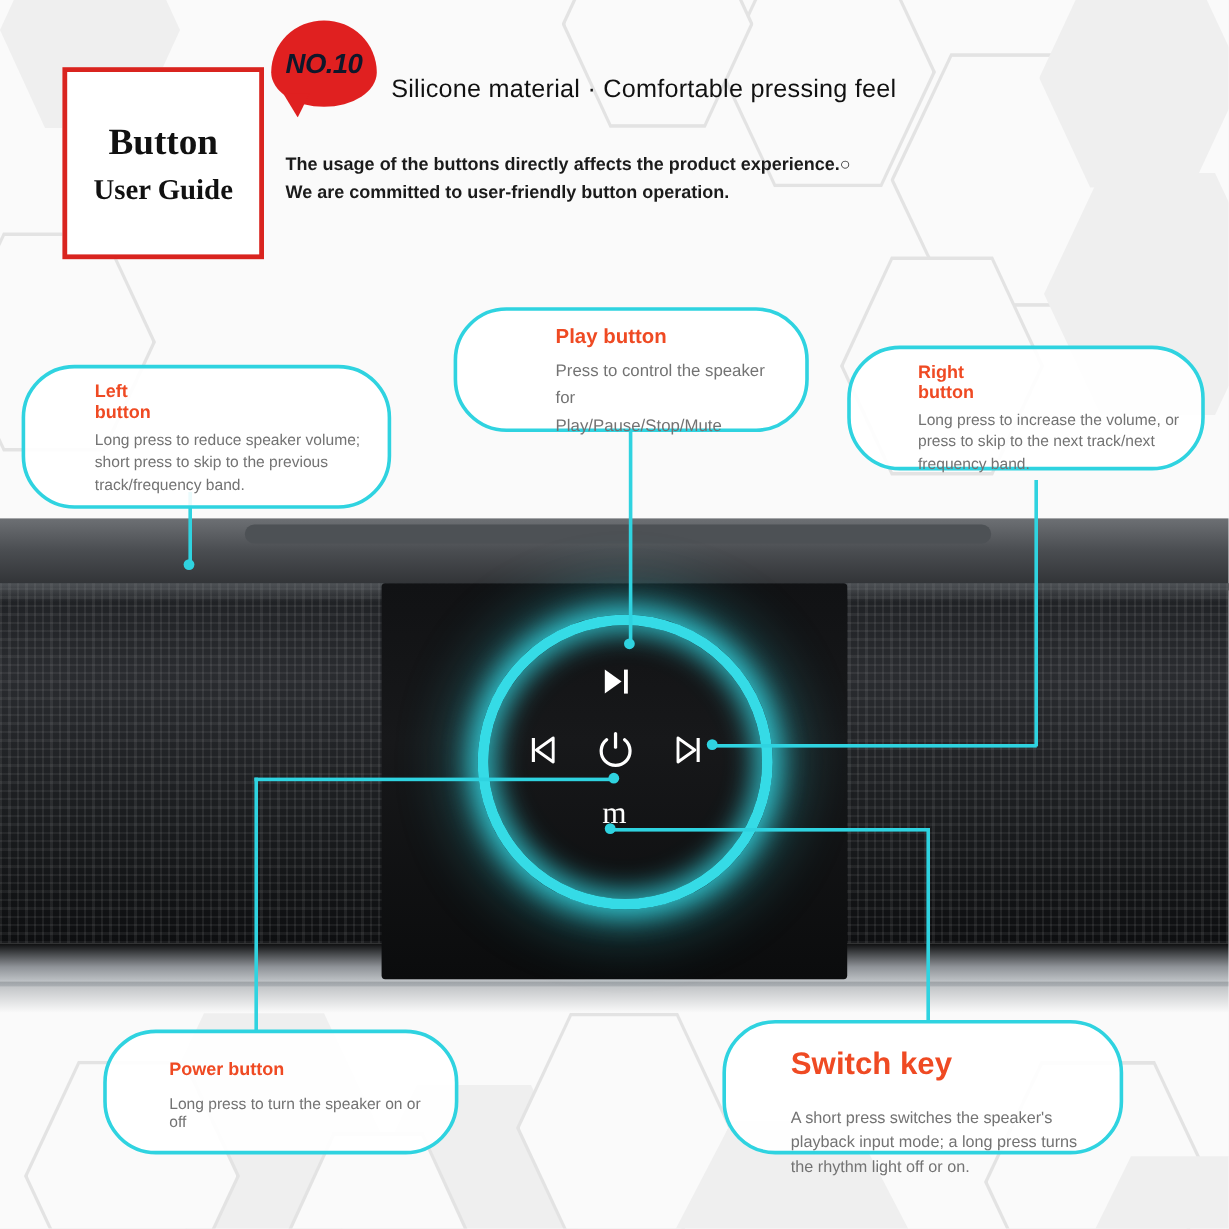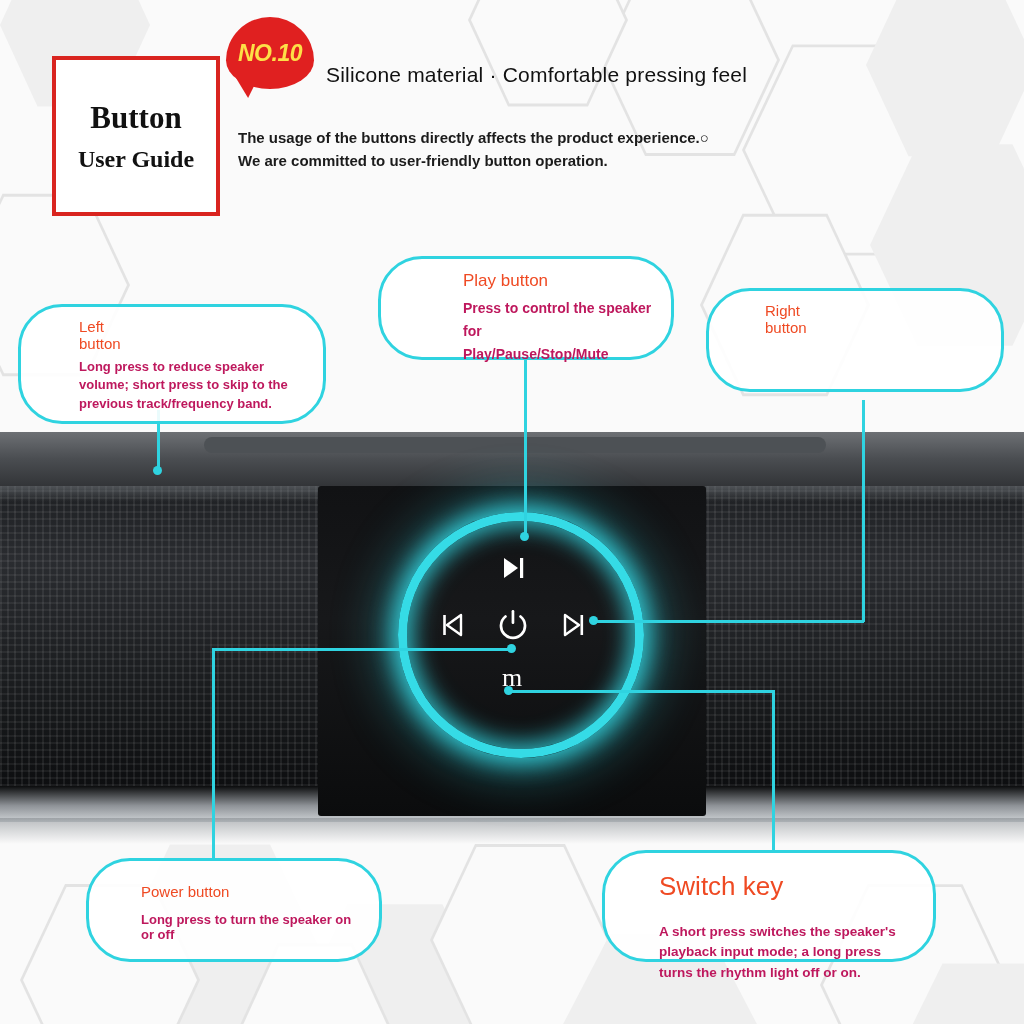--- a/index.html
+++ b/index.html
@@ -40,40 +40,40 @@
   .no-badge{
     position:absolute;left:226px;top:17px;width:88px;height:72px;
     background:#e02020;border-radius:50% 50% 50% 50%/60% 60% 40% 40%;
     display:flex;align-items:center;justify-content:center;
   }
   .no-badge:after{
     content:"";position:absolute;left:10px;bottom:-9px;width:22px;height:20px;background:#e02020;
     clip-path:polygon(0 0,100% 0,55% 100%);
   }
   .no-badge span{
-    color:#fde047;font-weight:bold;font-size:23px;font-style:italic;
+    color:#0f172a;font-weight:bold;font-size:23px;font-style:italic;
     font-family:"Liberation Sans",sans-serif;letter-spacing:-.5px;position:relative;z-index:2;
   }
 
   .headline{
     position:absolute;left:326px;top:63px;font-size:21px;color:#111;
     font-family:"Liberation Sans",sans-serif;letter-spacing:.2px;
   }
   .subtext{
     position:absolute;left:238px;top:126px;font-size:15px;color:#1b1b1b;
     font-weight:bold;line-height:1.55;font-family:"Liberation Sans",sans-serif;
   }
 
   
   .bubble{
     position:absolute;border:3px solid #2fd3e0;border-radius:44px;background:rgba(255,255,255,.9);
     box-sizing:border-box;padding:12px 18px;
   }
-  .bubble .b-title{font-weight:normal;color:#ef4a23;}
-  .bubble .b-body{color:#be185d;font-weight:bold;}
+  .bubble .b-title{font-weight:bold;color:#ef4a23;}
+  .bubble .b-body{color:#737373;font-weight:normal;}
 
   #bubble-left{left:18px;top:304px;width:308px;height:120px;}
   #bubble-left .b-title{font-size:15px;line-height:1.12;padding-left:40px;}
   #bubble-left .b-body{font-size:13px;line-height:1.45;padding-left:40px;margin-top:5px;}
 
   #bubble-play{left:378px;top:256px;width:296px;height:104px;}
   #bubble-play .b-title{font-size:17px;padding-left:64px;}
   #bubble-play .b-body{font-size:14px;line-height:1.65;padding-left:64px;margin-top:6px;}
 
   #bubble-right{left:706px;top:288px;width:298px;height:104px;}
@@ -253,20 +253,21 @@
       <div>Press to control the speaker for</div>
       <div>Play/Pause/Stop/Mute</div>
     </div>
   </div>
 
   <div class="bubble" id="bubble-right">
     <div class="b-title">
       <div>Right</div>
       <div>button</div>
     </div>
+    <div class="b-body">Long press to increase the volume, or press to skip to the next track/next frequency band.</div>
   </div>
 
   <div class="bubble" id="bubble-power">
     <div class="b-title">Power button</div>
     <div class="b-body">Long press to turn the speaker on or off</div>
   </div>
 
   <div class="bubble" id="bubble-switch">
     <div class="b-title">Switch key</div>
     <div class="b-body">A short press switches the speaker's playback input mode; a long press turns the rhythm light off or on.</div>

